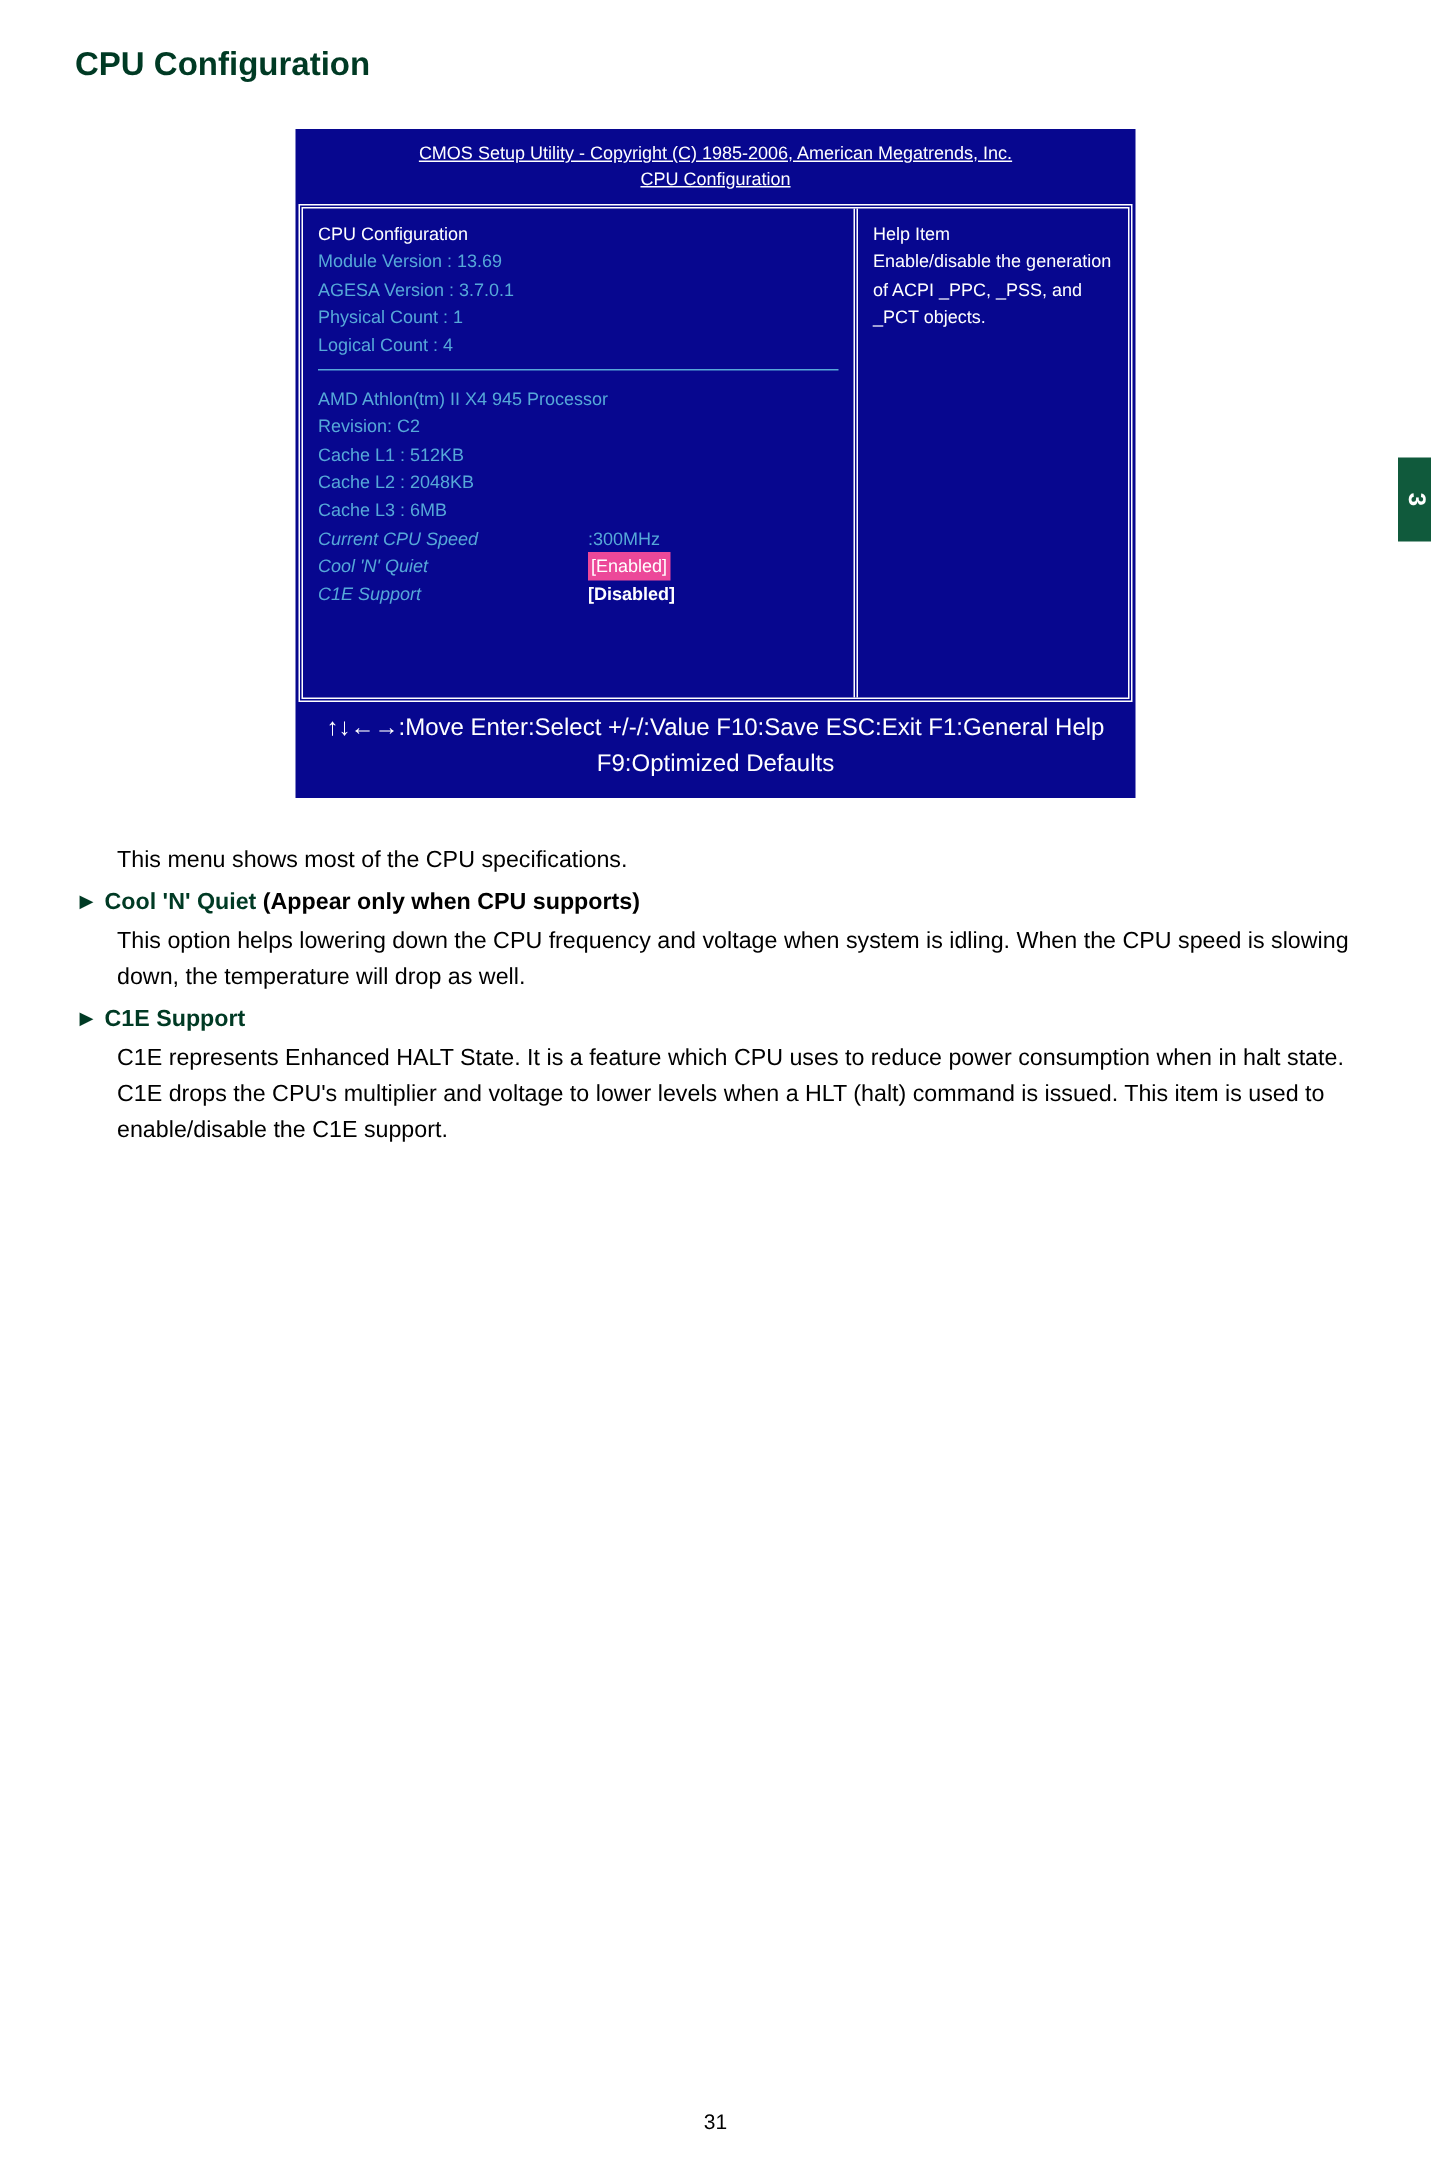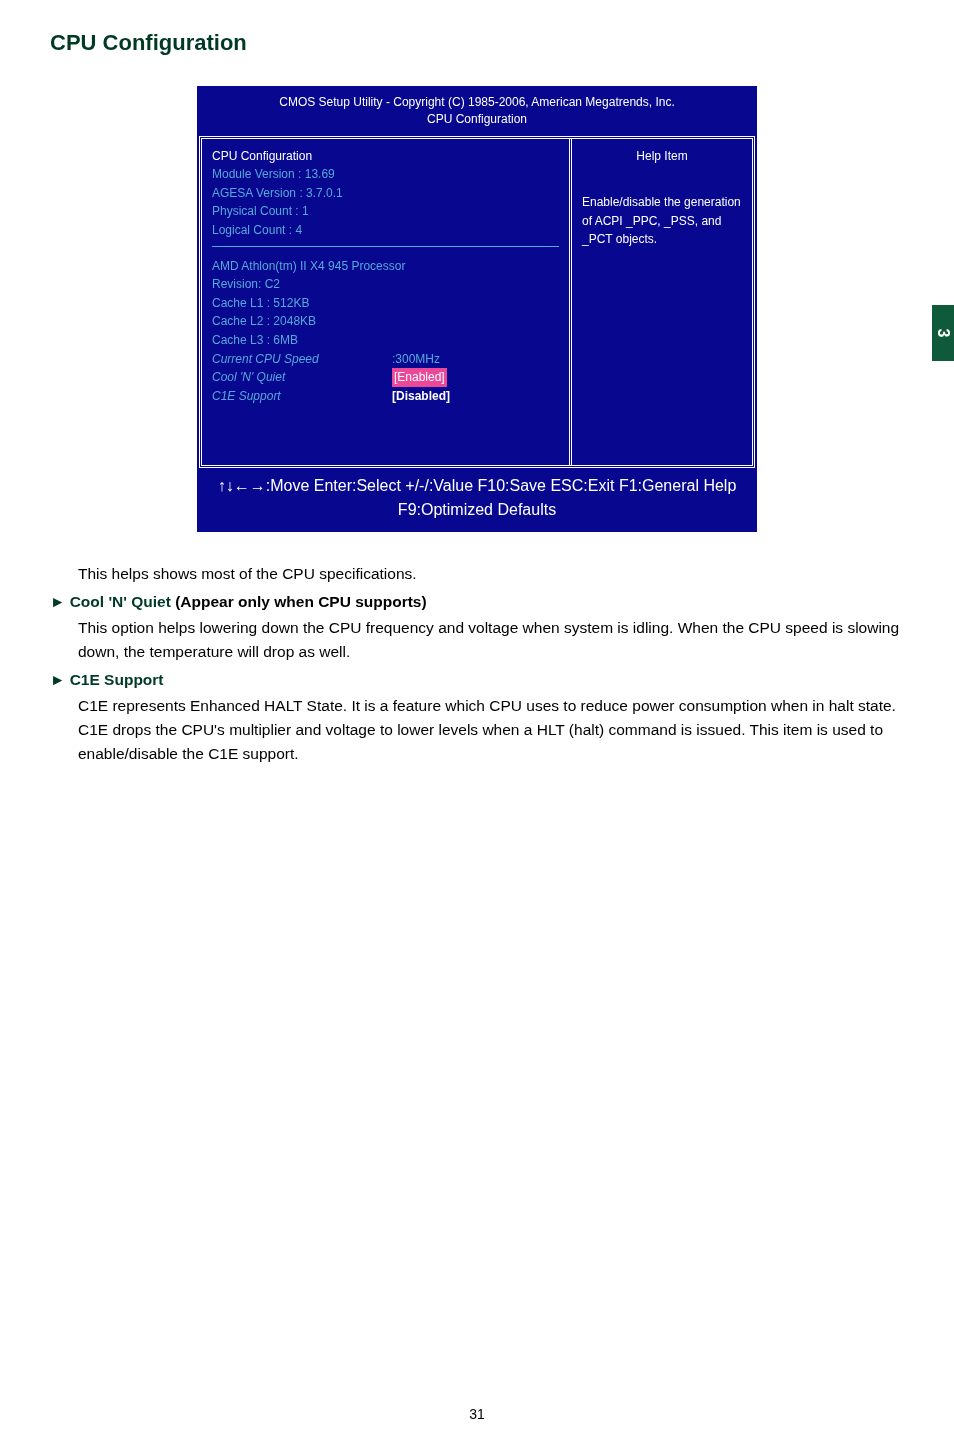--- a/index.html
+++ b/index.html
@@ -22,20 +22,21 @@
     margin: 0 auto 30px auto;
     background: #07078f;
     padding: 2px;
   }
   .bios-header {
     color: #fff;
     font-size: 12px;
     text-align: center;
     padding: 6px 4px 8px 4px;
     line-height: 1.4;
+    text-decoration: underline;
   }
   .bios-body {
     display: flex;
     border: 3px double #fff;
   }
   .bios-left {
     flex: 1;
     border-right: 3px double #fff;
     padding: 8px 10px 60px 10px;
     color: #56a8d8;
@@ -52,21 +53,21 @@
   .opt-label { width: 180px; font-style: italic; }
   .opt-val-enabled { color: #fff; background: #ec4899; padding: 0 2px; }
   .opt-val-disabled { color: #fff; font-weight: bold; }
   .bios-right {
     width: 180px;
     padding: 8px 10px;
     color: #fff;
     font-size: 12px;
     line-height: 1.55;
   }
-  .help-title { text-align: center; margin-bottom: 28px; }
+  .help-title { text-align: left; margin-bottom: 0; }
   .bios-footer {
     color: #fff;
     font-size: 16px;
     text-align: center;
     padding: 6px 4px 8px 4px;
     line-height: 1.5;
   }
   .side-tab {
     position: absolute;
     right: 0;
@@ -146,21 +147,21 @@
     <div>↑↓←→:Move   Enter:Select     +/-/:Value    F10:Save     ESC:Exit    F1:General Help</div>
     <div>F9:Optimized Defaults</div>
   </div>
 </div>
 
 <div class="side-tab">
   <span>3</span>
 </div>
 
 <div class="content">
-  <p>This helps shows most of the CPU specifications.</p>
+  <p>This menu shows most of the CPU specifications.</p>
 
   <p class="hdr">
     <span class="arrow">►</span>
     <span class="teal">Cool 'N' Quiet</span><span class="bold"> (Appear only when CPU supports)</span>
   </p>
   <p>This option helps lowering down the CPU frequency and voltage when system is idling. When the CPU speed is slowing down, the temperature will drop as well.</p>
 
   <p class="hdr">
     <span class="arrow">►</span>
     <span class="teal">C1E Support</span>

